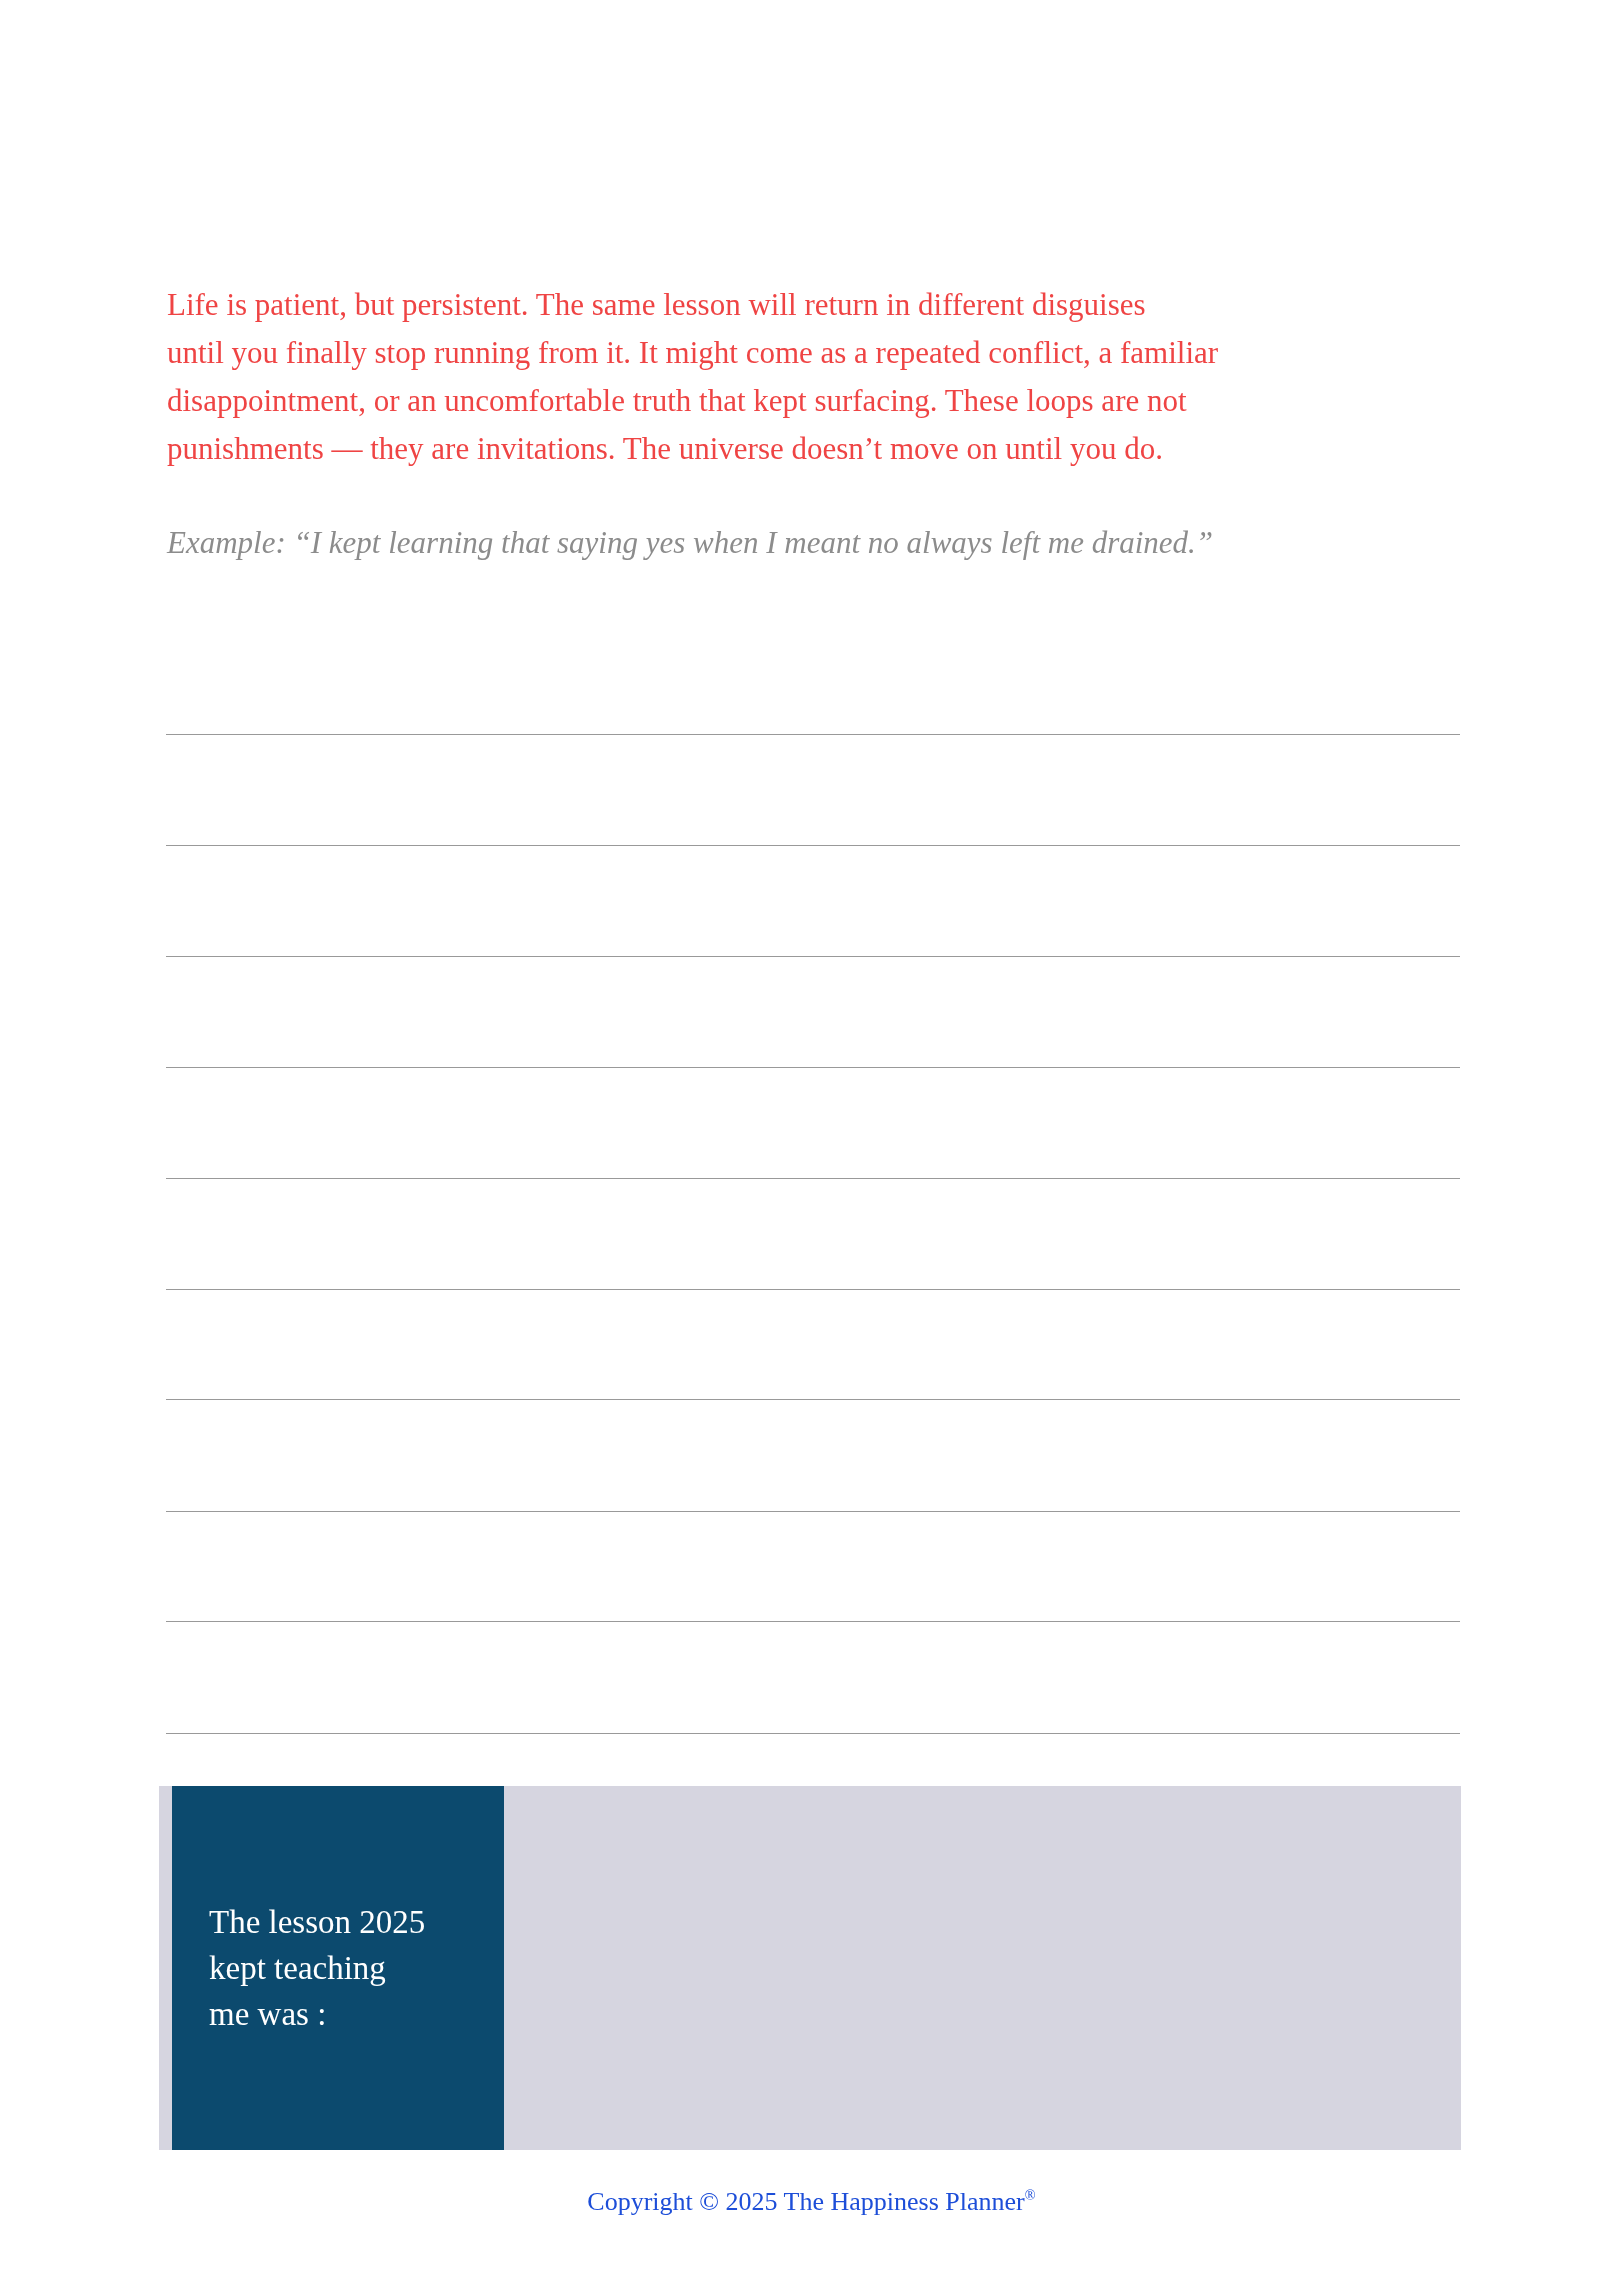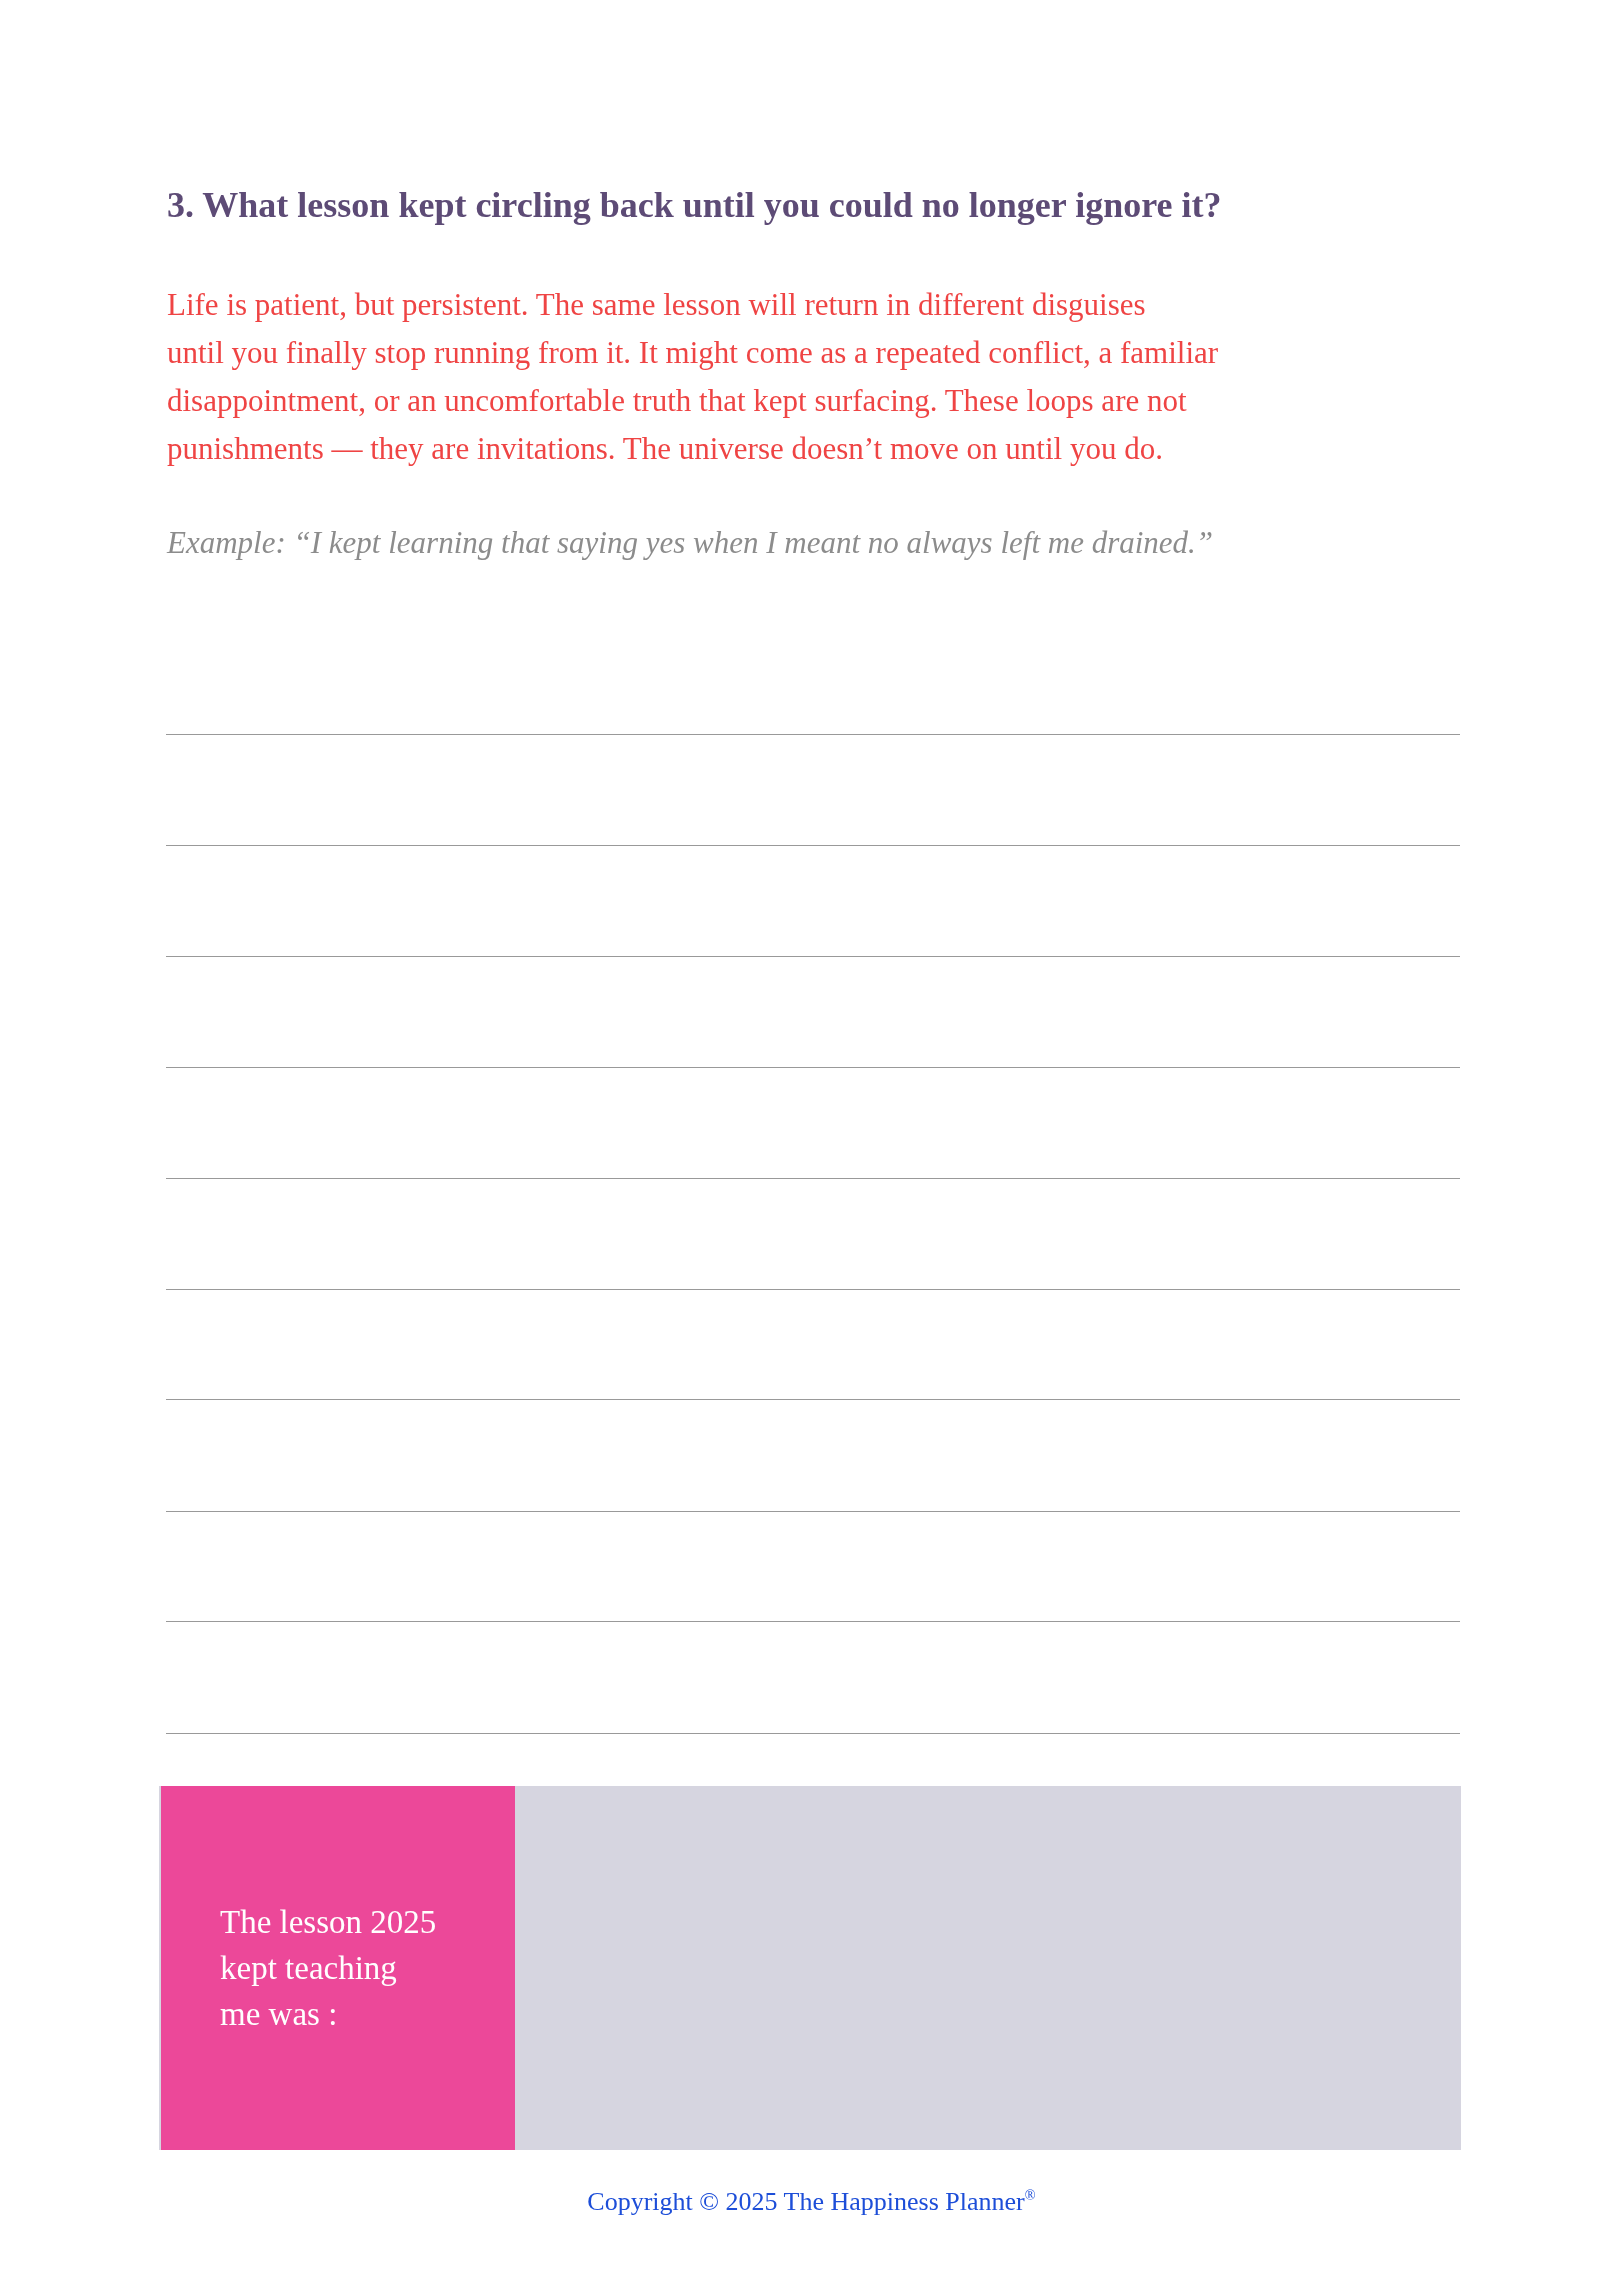--- a/index.html
+++ b/index.html
@@ -75,28 +75,27 @@
   .summary-box {
     position: absolute;
     left: 159px;
     top: 1786px;
     width: 1302px;
     height: 364px;
     background: #d6d5e0;
   }
   .summary-label {
     position: absolute;
-    left: 2px;
+    left: 13px;
     top: 0;
     width: 332px;
     height: 100%;
-    background: #ec4899;
+    background: #0c4a6e;
     display: flex;
     align-items: center;
-    padding-left: 22px;
   }
   .summary-label span {
     display: block;
     padding-left: 37px;
     padding-right: 19.6px;
     font-size: 33px;
     line-height: 46px;
     color: #ffffff;
     white-space: pre-line;
   }
@@ -120,21 +119,20 @@
   .footer sup {
     font-size: 55%;
     vertical-align: super;
   }
 </style>
 </head>
 <body>
 
 <div class="page">
 
-  <h1 class="title">3. What lesson kept circling back until you could no longer ignore it?</h1>
 
   <p class="intro">Life is patient, but persistent. The same lesson will return in different disguises
 until you finally stop running from it. It might come as a repeated conflict, a familiar
 disappointment, or an uncomfortable truth that kept surfacing. These loops are not
 punishments — they are invitations. The universe doesn’t move on until you do.</p>
 
   <p class="example">Example: “I kept learning that saying yes when I meant no always left me drained.”</p>
 
   <div class="lines">
     <div class="line"></div>

